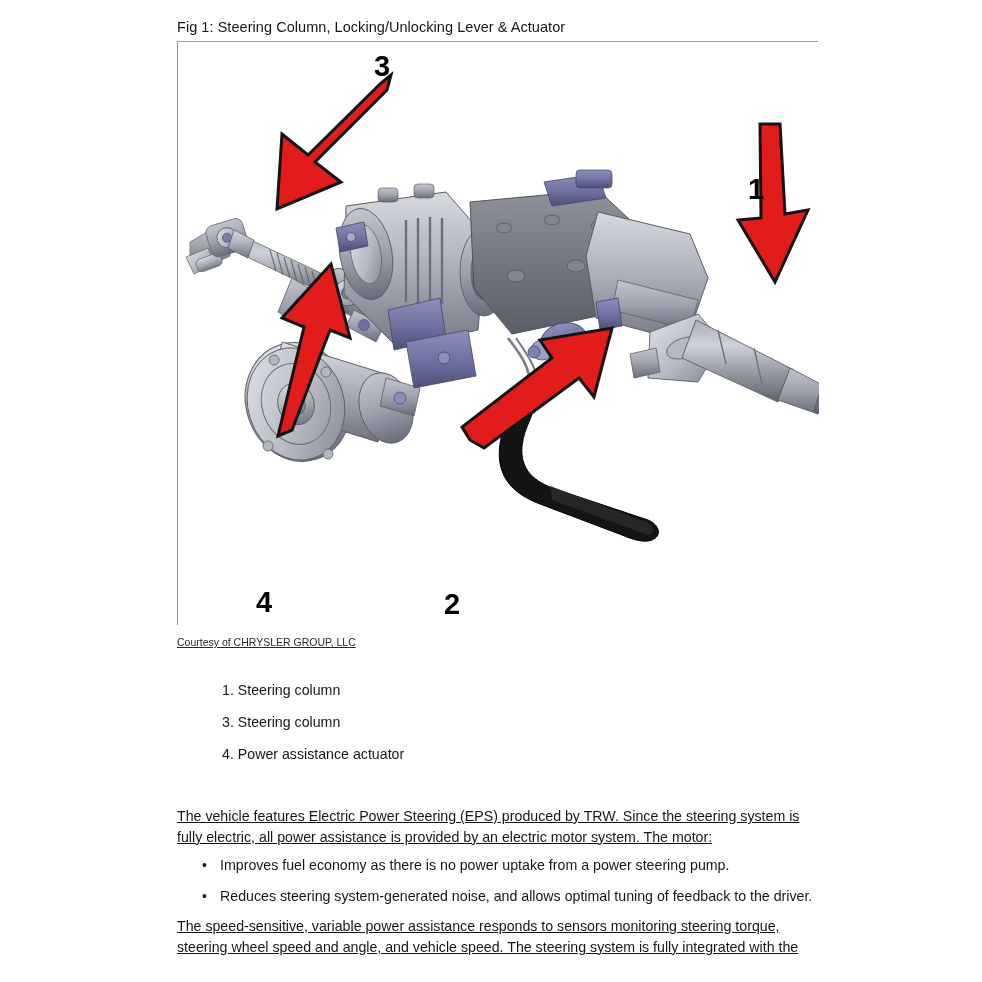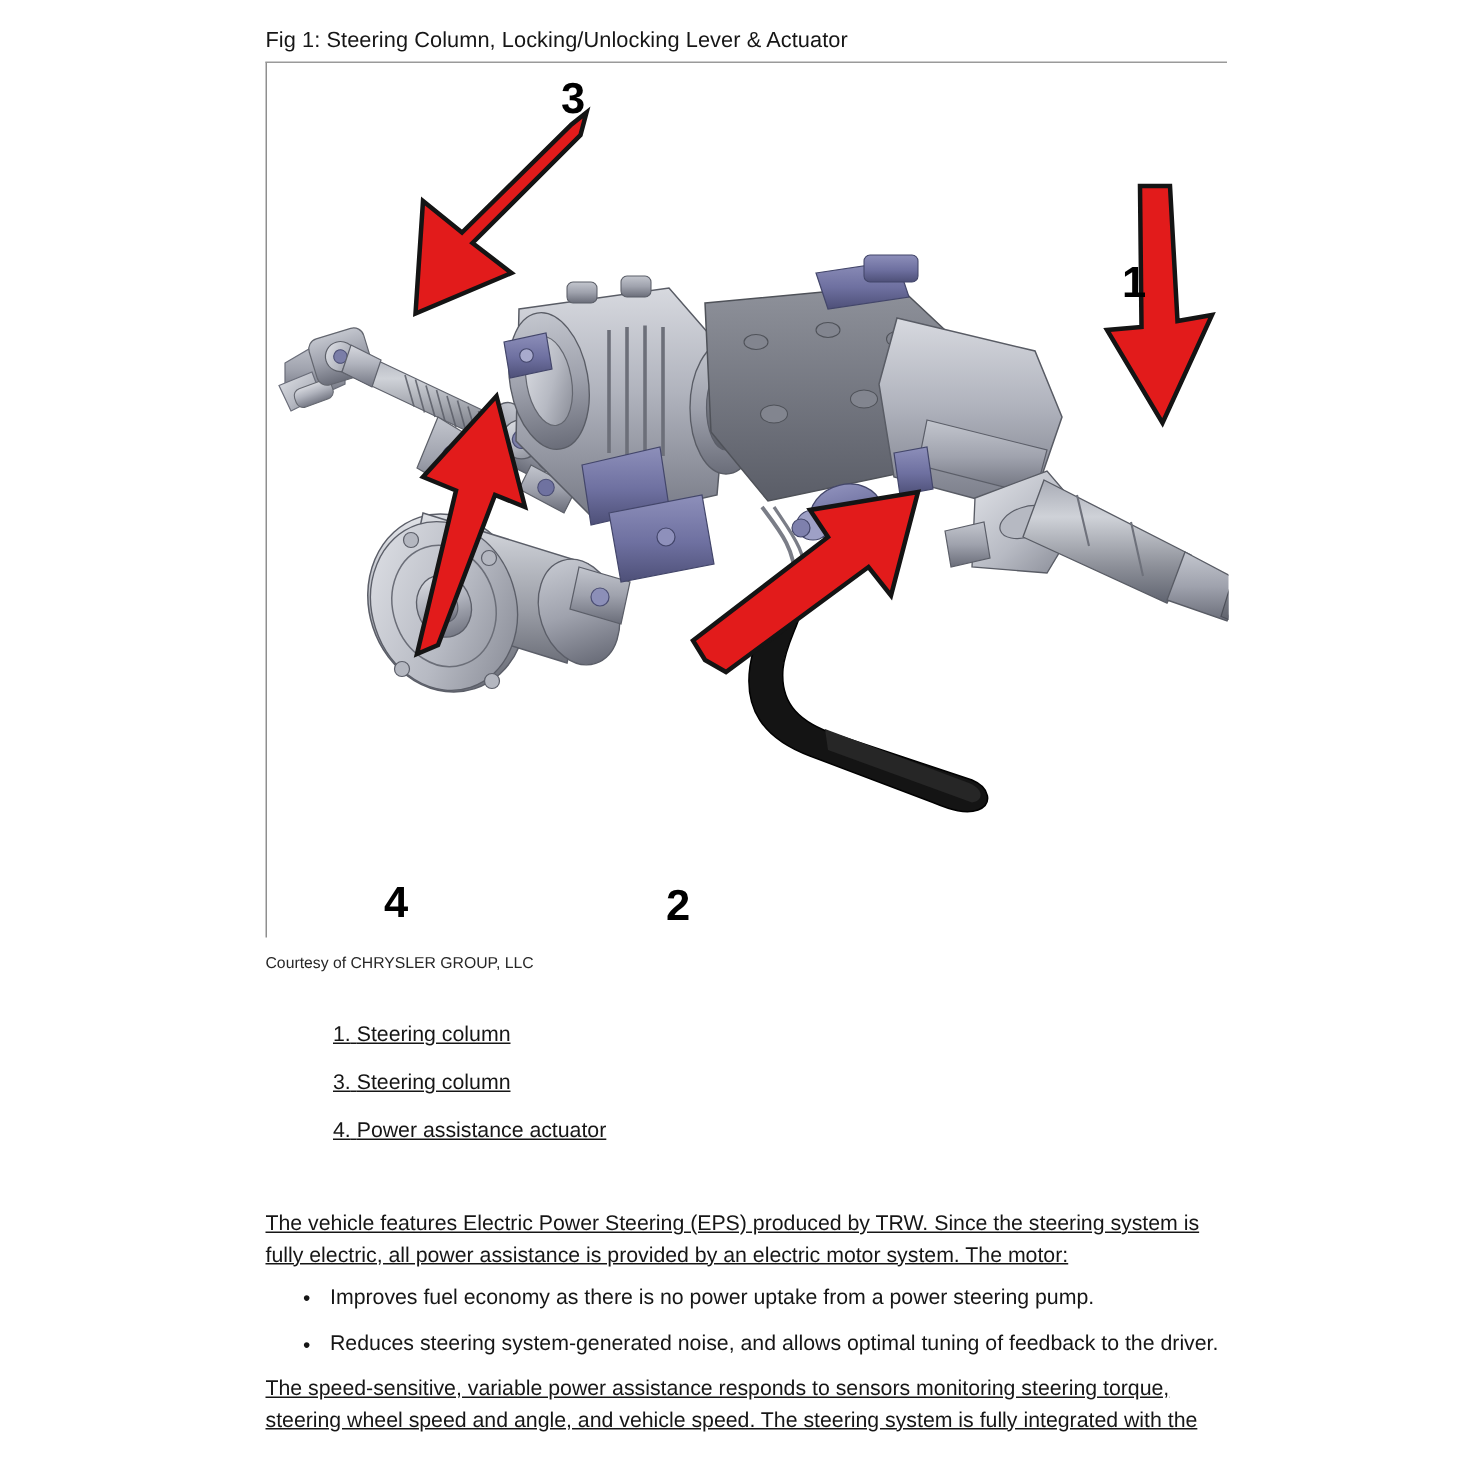--- a/index.html
+++ b/index.html
@@ -73,36 +73,36 @@
 
   
   .courtesy {
     position: absolute;
     left: 177px;
     top: 635px;
     font-size: 10.5px;
     line-height: 14px;
     color: #272727;
     white-space: nowrap;
+    text-decoration: underline;
   }
 
   
   .num-list {
     position: absolute;
     left: 222px;
     top: 681px;
     width: 560px;
   }
   .num-item {
     font-size: 14.2px;
     line-height: 18px;
     color: #161616;
     margin-bottom: 14px;
     white-space: nowrap;
-    text-decoration: underline;
   }
   .num-item .idx { display: inline; }
   .num-item .lbl { display: inline; }
 
   
   .para {
     position: absolute;
     left: 177px;
     width: 645px;
     font-size: 14.2px;

